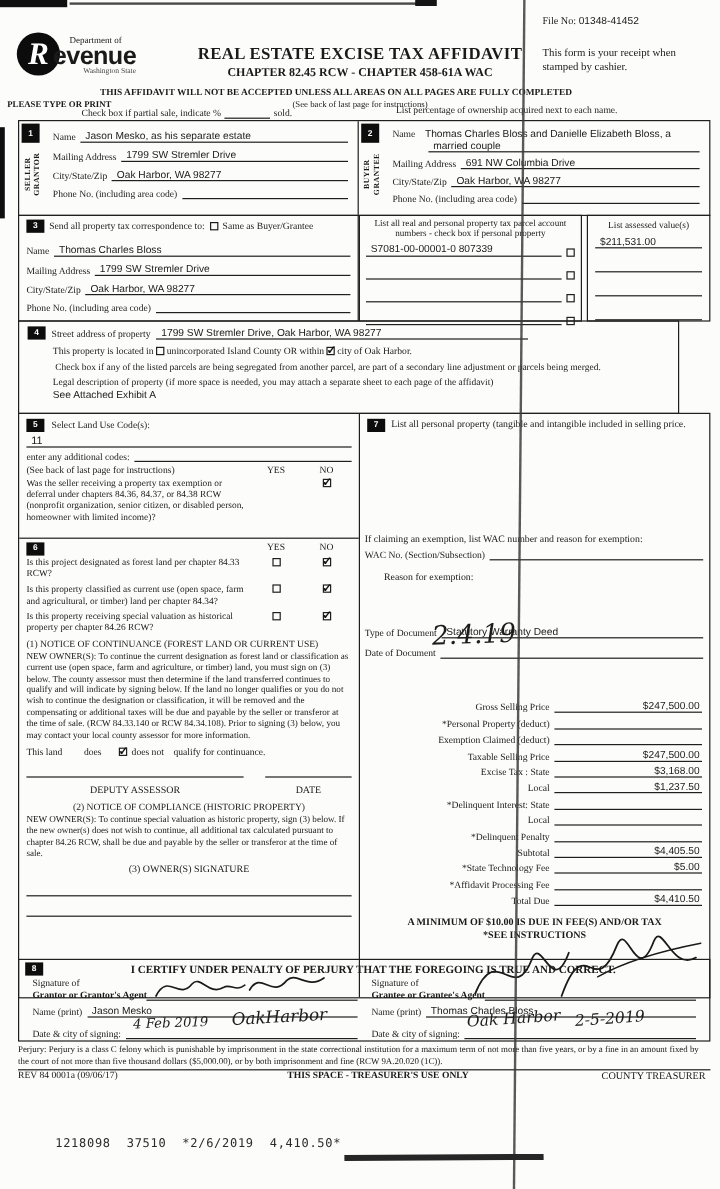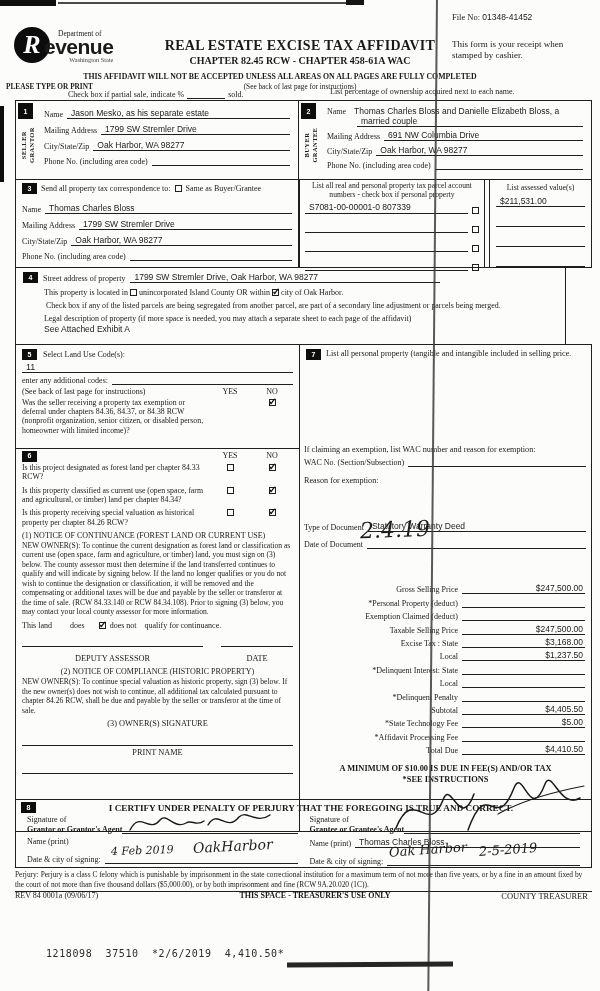--- a/index.html
+++ b/index.html
@@ -261,36 +261,35 @@
         <span>qualify for continuance.</span>
       </div>
       <div style="display:flex;margin-top:16px;gap:18px;">
         <div style="flex:1;" class="overline ctr"><span style="font-size:8.3px;">DEPUTY ASSESSOR</span></div>
         <div style="width:72px;" class="overline ctr"><span style="font-size:8.3px;">DATE</span></div>
       </div>
       <div class="ctr" style="font-size:8px;margin-top:2px;">(2) NOTICE OF COMPLIANCE (HISTORIC PROPERTY)</div>
       <div class="notice" style="margin-top:1px;">NEW OWNER(S):  To continue special valuation as historic property, sign (3) below.  If the new owner(s) does not wish to continue, all additional tax calculated pursuant to chapter 84.26 RCW, shall be due and payable by the seller or transferor at the time of sale.</div>
       <div class="ctr" style="font-size:8.3px;margin-top:4px;">(3) OWNER(S) SIGNATURE</div>
       <div style="margin-top:17px;border-bottom:1px solid #1f1f1f;"></div>
-      <div class="ctr" style="font-size:8.3px;margin-top:2px;">PRINT NAME</div>
       <div style="margin-top:16px;border-bottom:1px solid #1f1f1f;"></div>
     </div>
   </div>
 
   <div style="flex:1;position:relative;">
     <div style="position:absolute;left:6px;top:4px;display:flex;gap:5px;width:276px;">
       <span class="badge">7</span>
       <span style="font-size:8.2px;line-height:1.25;">List all personal property (tangible and intangible included in selling price.</span>
     </div>
     <div style="position:absolute;left:4px;top:100px;font-size:8.2px;">If claiming an exemption, list WAC number and reason for exemption:</div>
     <div class="field" style="position:absolute;left:4px;top:112px;width:282px;">
       <span class="lbl">WAC No. (Section/Subsection)</span>
       <span class="line"></span>
     </div>
-    <div style="position:absolute;left:4px;top:131px;font-size:8.2px;">Reason for exemption:</div>
+    <div style="position:absolute;left:20px;top:131px;font-size:8.2px;">Reason for exemption:</div>
     <div class="field" style="position:absolute;left:4px;top:176px;width:282px;">
       <span class="lbl">Type of Document</span>
       <span class="line">Statutory Warranty Deed</span>
     </div>
     <div class="field" style="position:absolute;left:4px;top:194px;width:282px;">
       <span class="lbl">Date of Document</span>
       <span class="line"></span>
     </div>
     <div class="hand" style="position:absolute;left:60px;top:172px;font-size:22px;transform:rotate(-2deg);">2.4.19</div>
 
@@ -366,20 +365,21 @@
           <div class="b">Grantor or Grantor's Agent</div>
         </div>
         <div style="flex:1;border-bottom:1px solid #1f1f1f;height:12px;position:relative;">
           <svg class="sig" style="left:2px;top:-16px;" width="150" height="32" viewBox="0 0 150 32">
             <path d="M6 24 C 16 4, 25 28, 36 14 C 43 6, 50 24, 62 17 C 68 13, 72 21, 80 15 M 84 19 C 94 2, 102 27, 115 11 C 123 3, 132 19, 146 9" fill="none" stroke="#1a1a1a" stroke-width="1.4" stroke-linecap="round"></path>
           </svg>
         </div>
       </div>
       <div class="field" style="margin-top:3px;">
           <span class="lbl">Name (print)</span>
+          <span class="line">Jason Mesko</span>
         </div>
       <div class="field" style="margin-top:4px;">
           <span class="lbl">Date &amp; city of signing:</span>
         <span class="line" style="position:relative;height:14px;">
           <span class="hand" style="position:absolute;left:6px;top:-4px;font-size:11px;transform:rotate(-2deg);">4 Feb 2019</span>
           <span class="hand" style="position:absolute;left:88px;top:-9px;font-size:14px;transform:rotate(-3deg);">OakHarbor</span>
         </span>
       </div>
     </div>
     <div class="sigpane">

